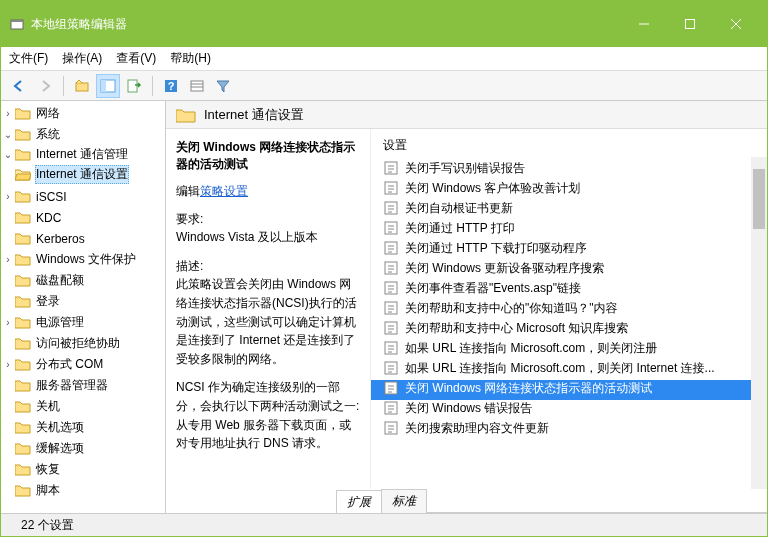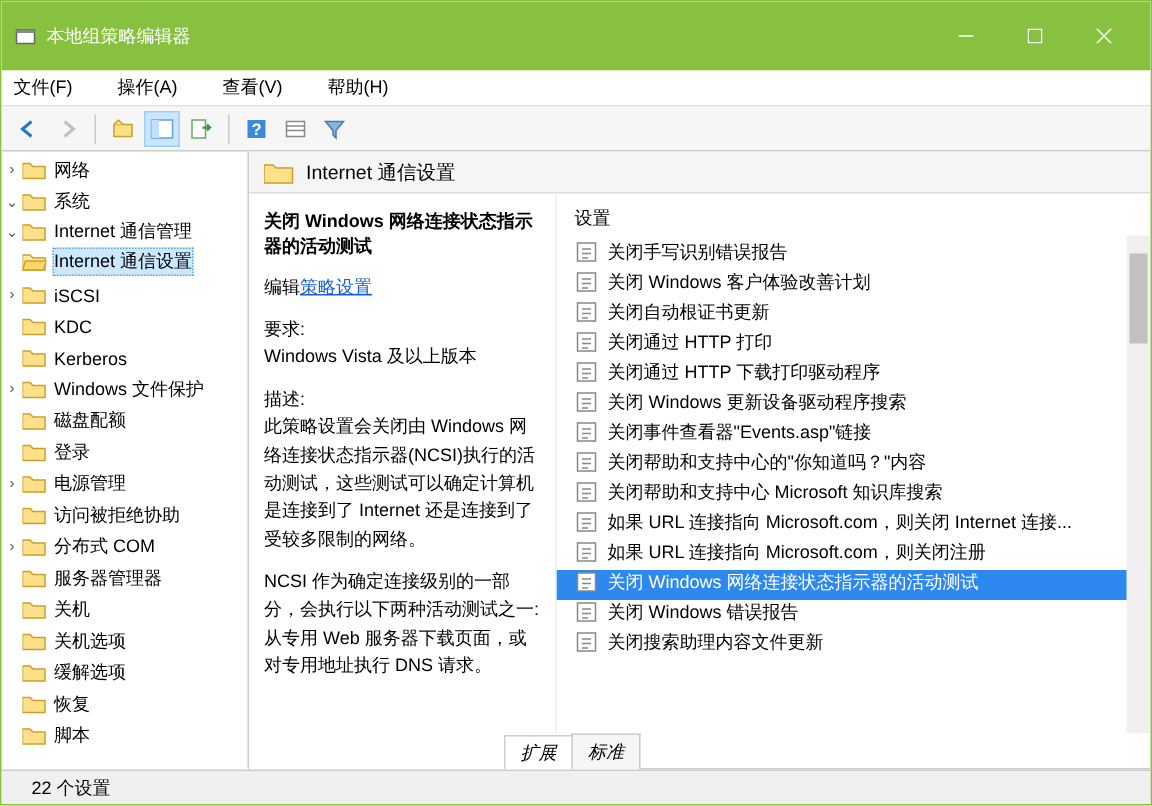--- a/index.html
+++ b/index.html
@@ -3,21 +3,21 @@
 <meta charset="utf-8">
 <style>
   * { box-sizing: border-box; margin: 0; padding: 0; font-family: "Microsoft YaHei", "Segoe UI", Tahoma, sans-serif; }
   body { width: 768px; height: 537px; background: #fff; overflow: hidden; display: flex; flex-direction: column; border: 1px solid #88c040; }
   
   .titlebar { height: 46px; background: #88c040; display: flex; align-items: center; padding: 0 8px; color: #fff; }
   .titlebar .icon { width: 16px; height: 16px; margin-right: 6px; display:flex; align-items:center; justify-content:center; }
   .titlebar .title { font-size: 12px; flex: 1; }
   .titlebar .btn { width: 46px; height: 30px; display:flex; align-items:center; justify-content:center; font-size: 12px; }
 
-  .menubar { height: 24px; background: #fff; border-bottom: 1px solid #ddd; display:flex; align-items:center; gap: 30px; padding: 0 8px; font-size: 12px; }
+  .menubar { height: 24px; background: #fff; border-bottom: 1px solid #ddd; display:flex; align-items:center; gap: 14px; padding: 0 8px; font-size: 12px; }
 
   .toolbar { height: 30px; background: #f6f6f6; border-bottom: 1px solid #ccc; display:flex; align-items:center; gap: 2px; padding: 0 6px; }
   .toolbar .tbtn { width: 24px; height: 24px; display:flex; align-items:center; justify-content:center; }
   .toolbar .sep { width: 1px; height: 20px; background: #ccc; margin: 0 4px; }
   .toolbar .tbtn.active { background:#cce5ff; border:1px solid #99cfff; }
   .toolbar svg { display:block; }
 
   .content { flex: 1; display: flex; overflow: hidden; border-bottom:1px solid #ccc; }
   .treepane { width: 165px; border-right: 1px solid #ccc; overflow: auto; font-size: 12px; padding: 2px 0; position:relative; }
   .treepane::-webkit-scrollbar { width:16px; height:16px; }
@@ -487,32 +487,32 @@
             </div>
             <div class="rowitem">
               <span class="icn">
                 <svg width="16" height="16">
                   <rect x="2" y="2" width="12" height="12" fill="#fff" stroke="#888"></rect>
                   <line x1="5" y1="6" x2="11" y2="6" stroke="#888"></line>
                   <line x1="5" y1="9" x2="11" y2="9" stroke="#888"></line>
                   <line x1="5" y1="12" x2="9" y2="12" stroke="#888"></line>
                 </svg>
               </span>
+              <span>如果 URL 连接指向 Microsoft.com，则关闭注册</span>
+            </div>
+            <div class="rowitem">
+              <span class="icn">
+                <svg width="16" height="16">
+                  <rect x="2" y="2" width="12" height="12" fill="#fff" stroke="#888"></rect>
+                  <line x1="5" y1="6" x2="11" y2="6" stroke="#888"></line>
+                  <line x1="5" y1="9" x2="11" y2="9" stroke="#888"></line>
+                  <line x1="5" y1="12" x2="9" y2="12" stroke="#888"></line>
+                </svg>
+              </span>
               <span>如果 URL 连接指向 Microsoft.com，则关闭 Internet 连接...</span>
-            </div>
-            <div class="rowitem">
-              <span class="icn">
-                <svg width="16" height="16">
-                  <rect x="2" y="2" width="12" height="12" fill="#fff" stroke="#888"></rect>
-                  <line x1="5" y1="6" x2="11" y2="6" stroke="#888"></line>
-                  <line x1="5" y1="9" x2="11" y2="9" stroke="#888"></line>
-                  <line x1="5" y1="12" x2="9" y2="12" stroke="#888"></line>
-                </svg>
-              </span>
-              <span>如果 URL 连接指向 Microsoft.com，则关闭注册</span>
             </div>
             <div class="rowitem sel">
               <span class="icn">
                 <svg width="16" height="16">
                   <rect x="2" y="2" width="12" height="12" fill="#fff" stroke="#888"></rect>
                   <line x1="5" y1="6" x2="11" y2="6" stroke="#888"></line>
                   <line x1="5" y1="9" x2="11" y2="9" stroke="#888"></line>
                   <line x1="5" y1="12" x2="9" y2="12" stroke="#888"></line>
                 </svg>
               </span>

